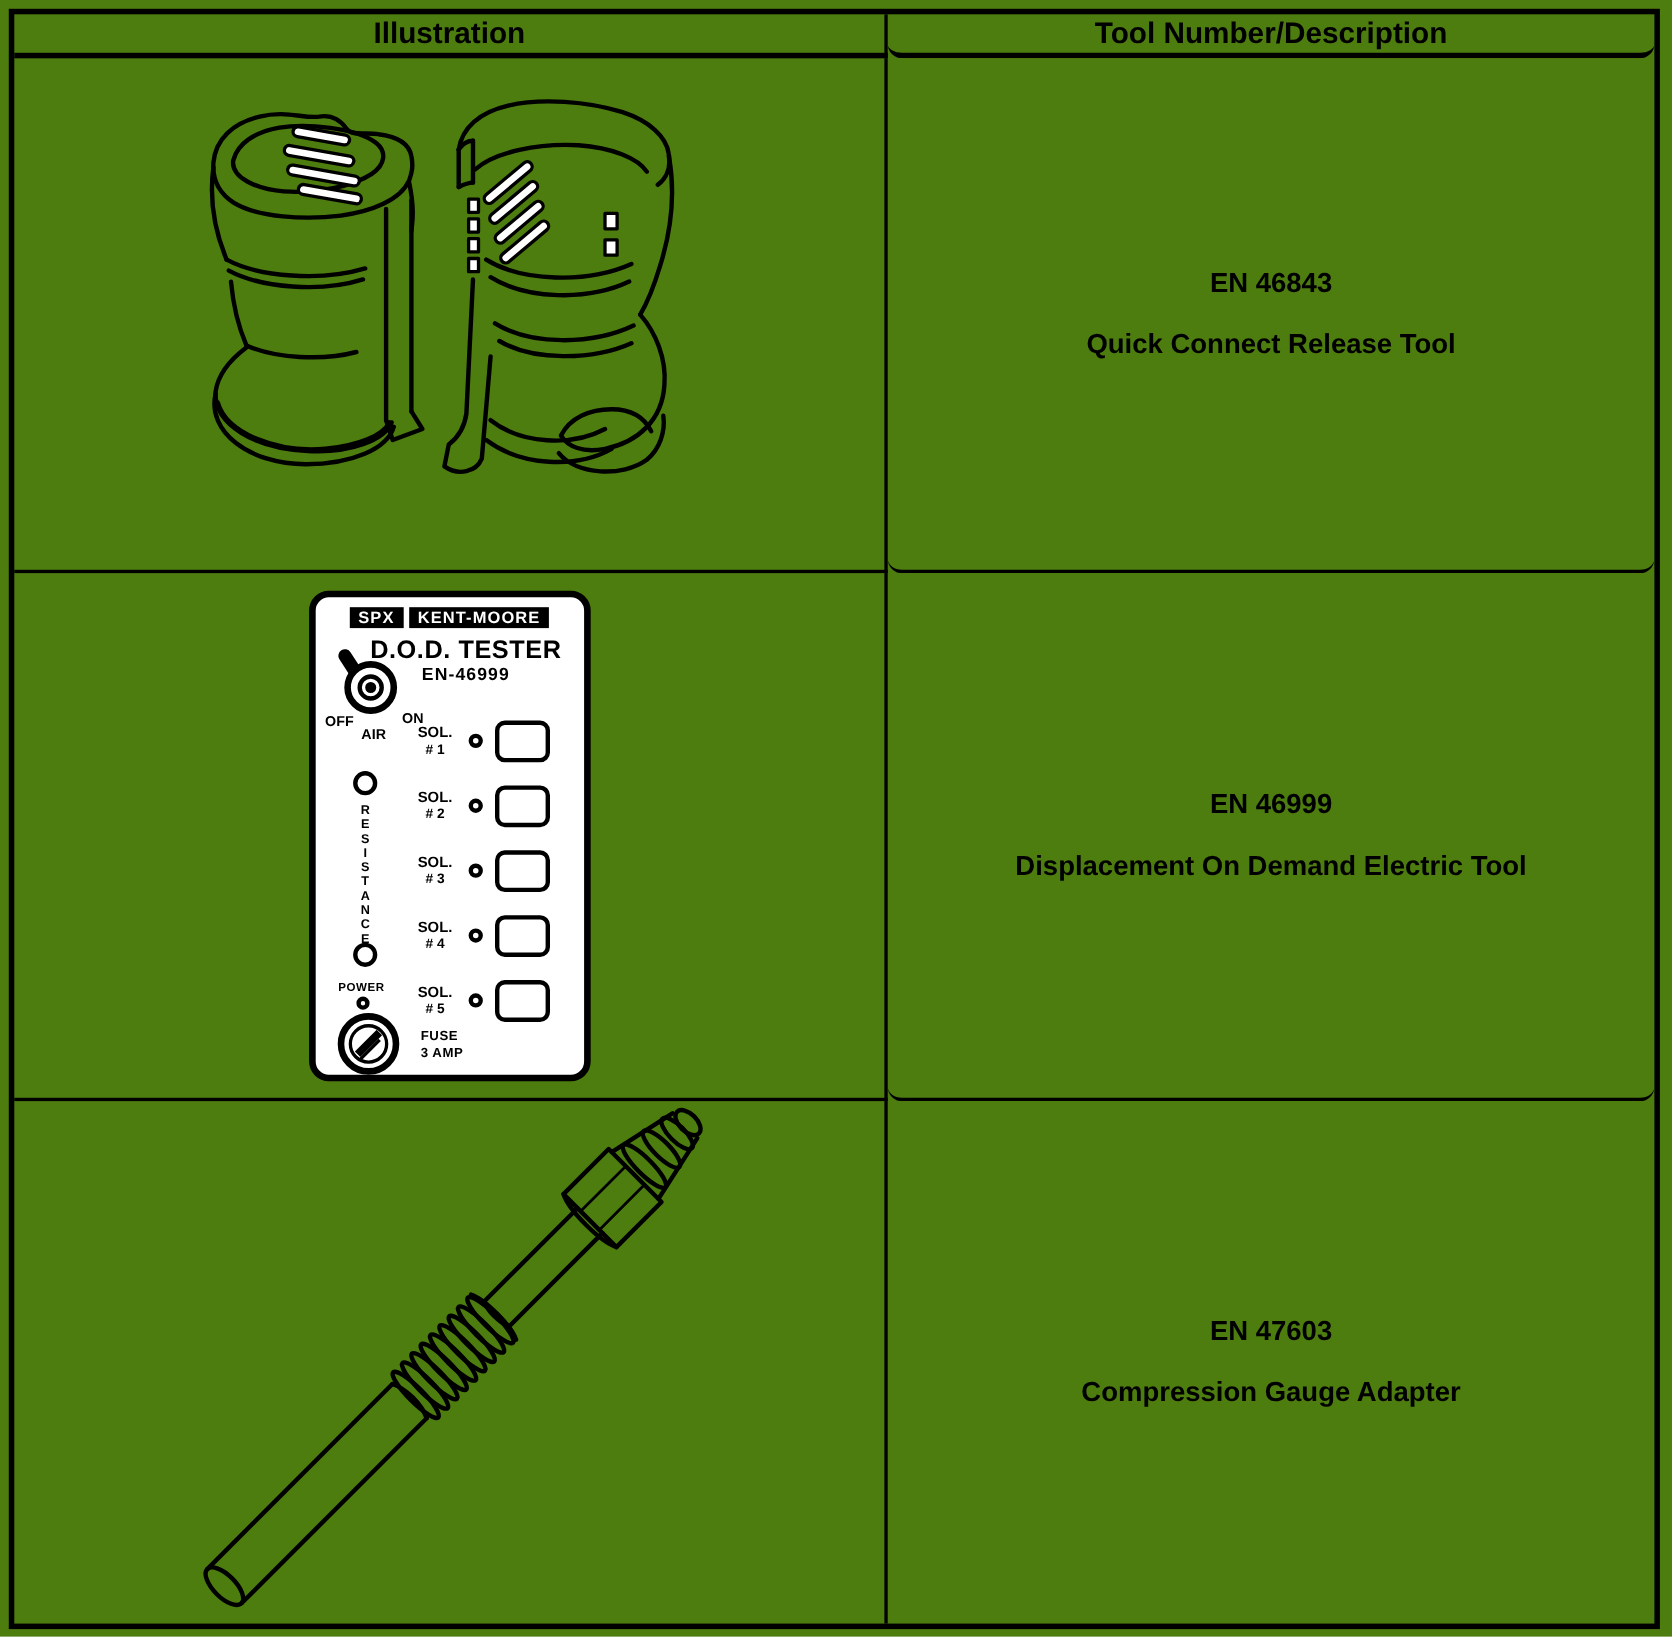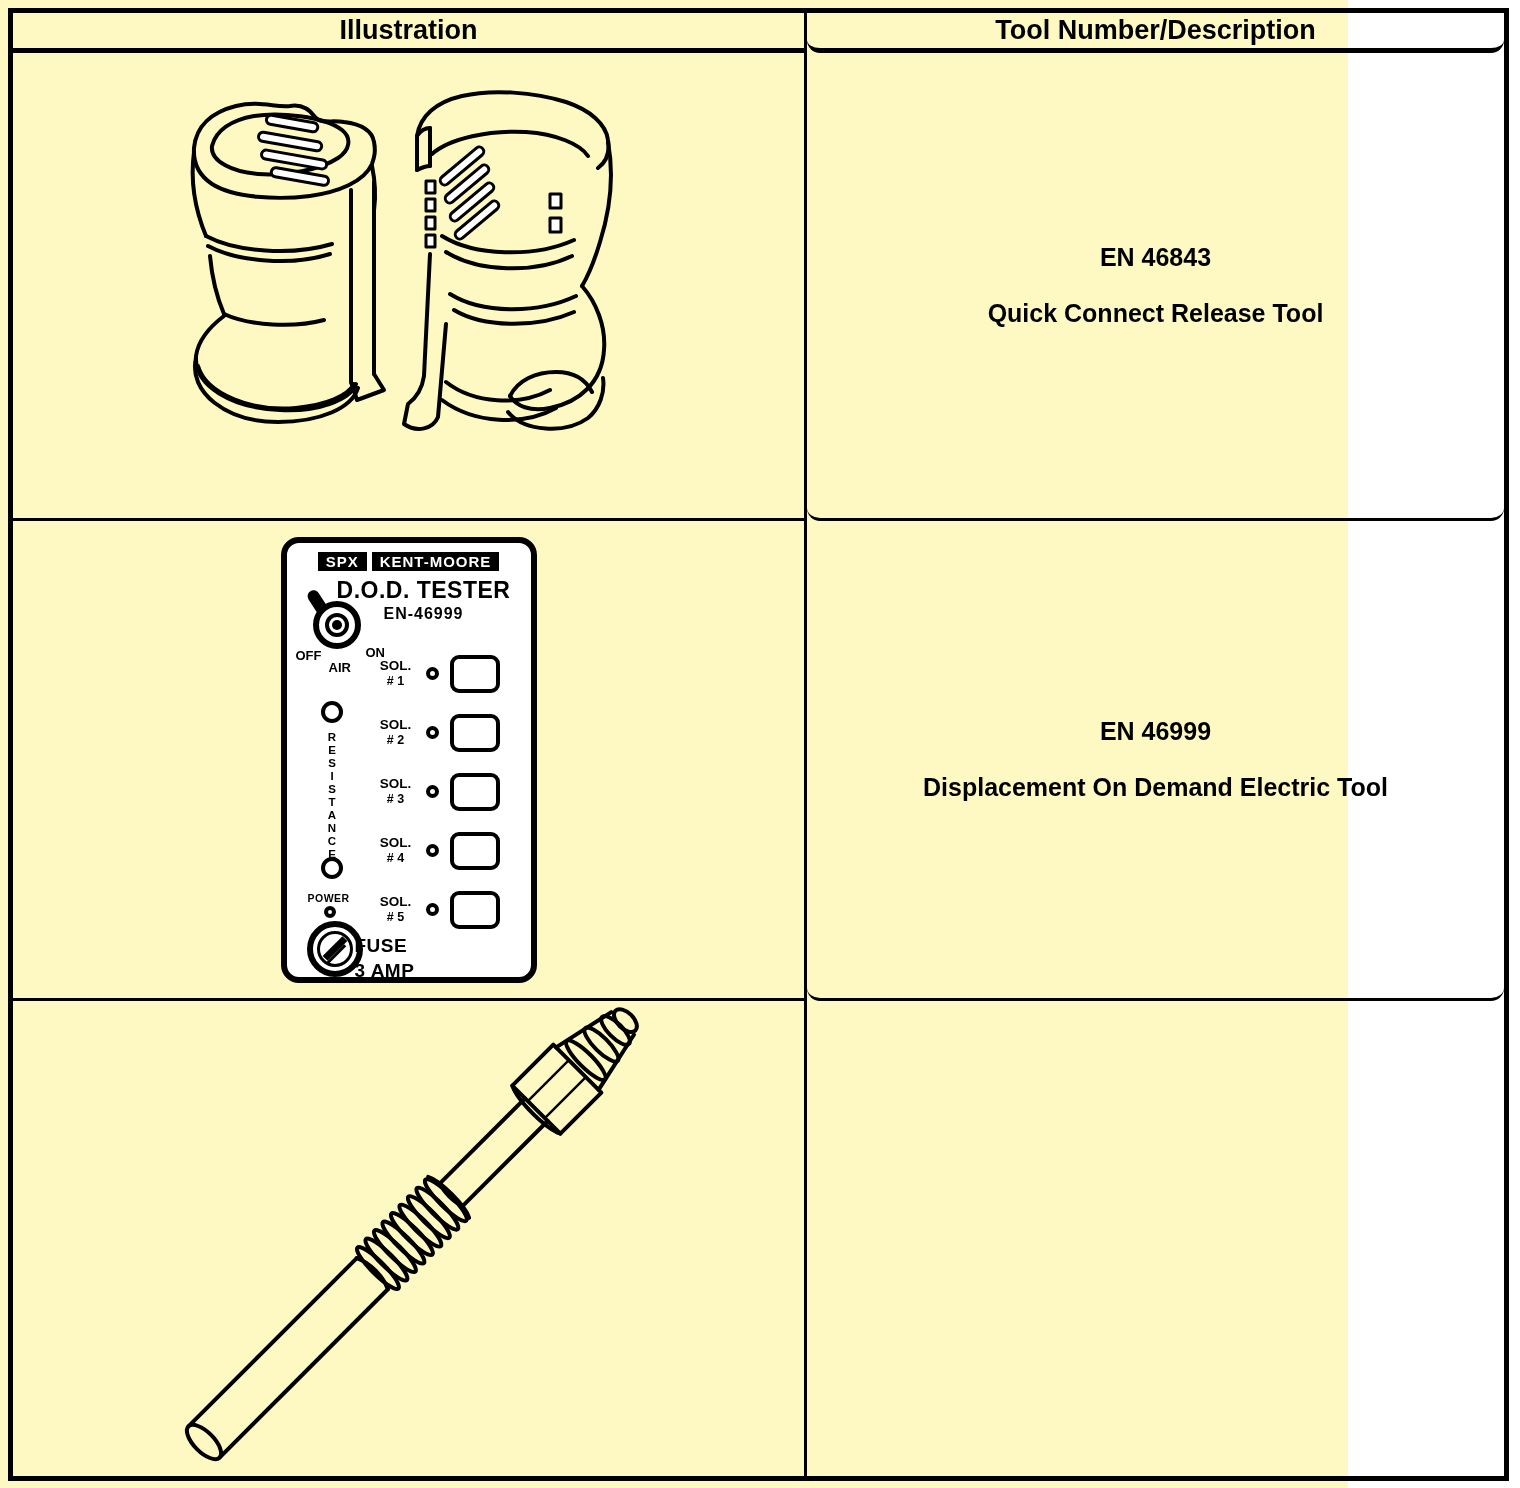--- a/index.html
+++ b/index.html
@@ -1,16 +1,16 @@
 <!DOCTYPE html>
 <html><head>
 <meta charset="utf-8">
 <style>
   html,body{margin:0;padding:0;background:#ffffff;}
-  .page{position:relative;width:1348px;height:1488px;background:#fef9c3;
+  .page{position:relative;width:1520px;height:1488px;background:#4d7c0f;
         font-family:"Liberation Sans",sans-serif;color:#000;}
   .tool-table{position:absolute;left:8px;top:8px;width:1501px;height:1473px;
         border:5px solid #000;box-sizing:border-box;
         display:grid;grid-template-columns:794px 1fr;grid-template-rows:40px 468px 480px auto;}
   .cell{box-sizing:border-box;border-right:3px solid #000;border-bottom:3px solid #000;
         display:flex;align-items:center;justify-content:center;overflow:hidden;}
   .cell.last-col{border-right:none;border-radius:13px;}
   .cell.last-row{border-bottom:none;}
   .cell.hdr{border-bottom:5px solid #000;font-weight:bold;font-size:27px;}
   .desc{flex-direction:column;gap:27px;font-size:25px;text-align:center;font-weight:bold;}
@@ -43,21 +43,21 @@
   .sol-btn{width:50px;height:38px;border:4px solid #000;border-radius:9px;background:#fff;flex:none;}
   .res-circ{width:22px;height:22px;border:4px solid #000;border-radius:50%;background:#fff;}
   .res-text{left:39px;top:188px;height:124px;writing-mode:vertical-rl;text-orientation:upright;
             font-size:11.5px;letter-spacing:1px;line-height:1;}
   .power-label{left:21px;top:349px;font-size:10.5px;letter-spacing:.5px;}
   .power-led{left:37px;top:363px;width:12px;height:12px;border:4px solid #000;border-radius:50%;}
   .fuse-outer{left:20px;top:378px;width:56px;height:56px;border:6px solid #000;border-radius:50%;background:#fff;}
   .fuse-inner{left:30px;top:388px;width:36px;height:36px;border:3px solid #000;border-radius:50%;}
   .fuse-slot{left:34px;top:402px;width:28px;height:7px;background:#000;transform:rotate(-45deg);}
   .fuse-slot2{left:36px;top:410px;width:26px;height:3px;background:#000;transform:rotate(-45deg);}
-  .fuse-text{left:68px;top:390px;font-size:19px;line-height:1.35;letter-spacing:.5px;}
+  .fuse-text{left:96px;top:390px;font-size:12px;line-height:1.35;letter-spacing:.5px;}
 </style>
 </head>
 <body>
 
 <div class="page">
   <div class="tool-table">
 
     <div class="cell hdr">
       <span>Illustration</span>
     </div>
@@ -208,15 +208,19 @@
           <path class="thin" d="M470,-12 L528,-12 M470,12 L528,12"></path>
           <path class="ln" d="M470,-34 C463,-20 463,20 470,34"></path>
           <path class="ln" d="M528,-30 L592,-16 M528,30 L592,16"></path>
           <ellipse class="ln" cx="540" cy="0" rx="7" ry="27"></ellipse>
           <ellipse class="ln" cx="562" cy="0" rx="7" ry="23"></ellipse>
           <ellipse class="ln" cx="582" cy="0" rx="7" ry="19"></ellipse>
           <ellipse class="ln" cx="596" cy="0" rx="8" ry="14"></ellipse>
         </g>
       </svg>
     </div>
+    <div class="cell desc last-col last-row">
+      <div>EN 47603</div>
+      <div>Compression Gauge Adapter</div>
+    </div>
 
   </div>
 </div>
 
 </body></html>

